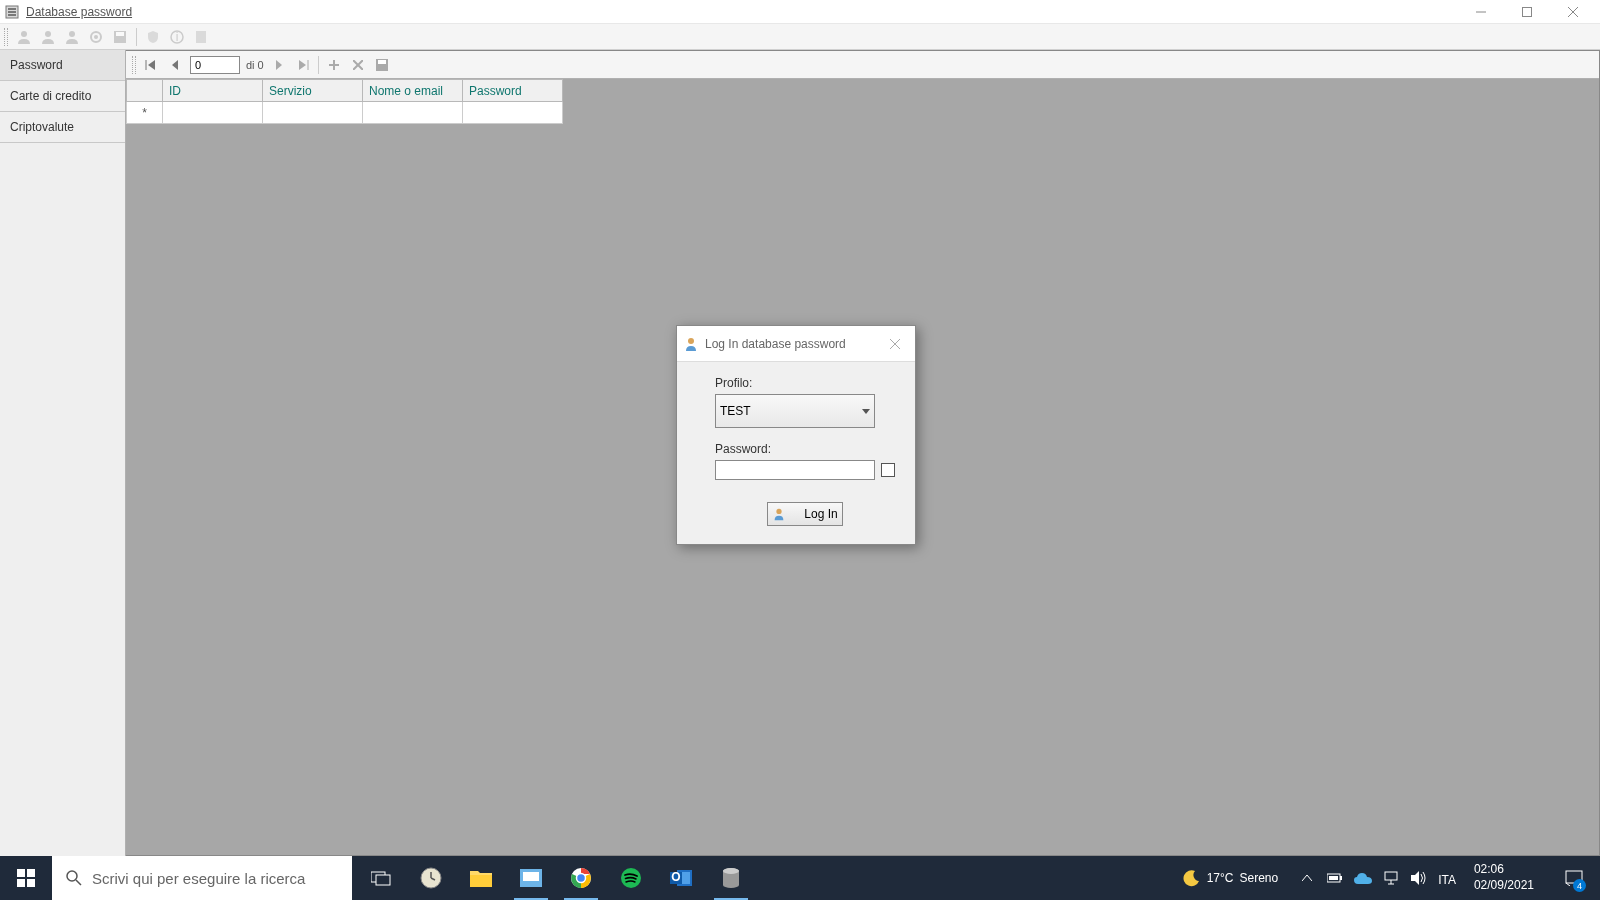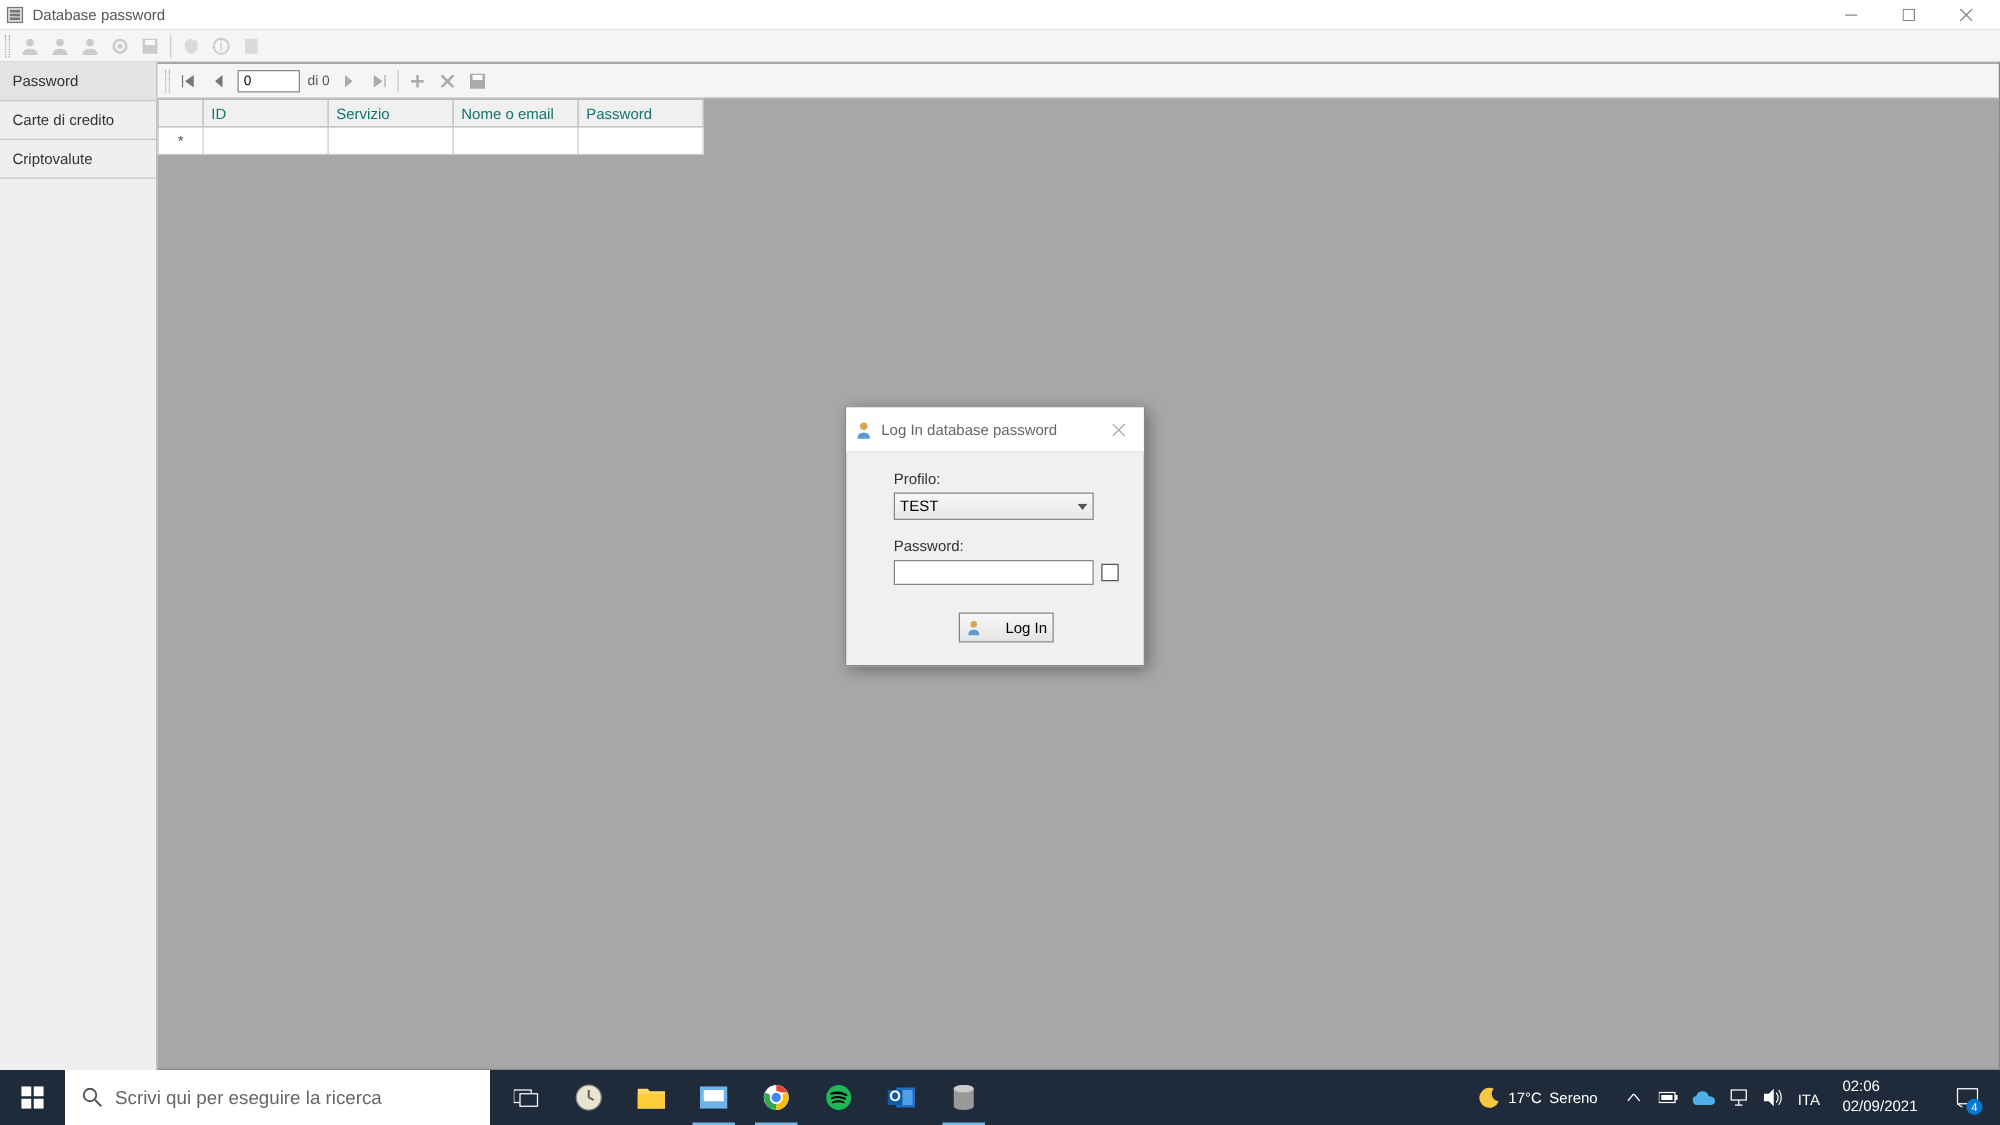--- a/index.html
+++ b/index.html
@@ -29,20 +29,21 @@
       width: 16px;
       height: 16px;
       margin-right: 6px;
       display: flex;
       align-items: center;
       justify-content: center;
     }
     .titlebar-title {
       color: #555;
       flex: 1;
+      text-decoration: underline;
     }
     .window-controls {
       display: flex;
       gap: 0;
     }
     .window-btn {
       width: 46px;
       height: 24px;
       display: flex;
       align-items: center;
@@ -229,21 +230,21 @@
     .modal-body {
       padding: 14px 20px 18px 38px;
     }
     .form-label {
       color: #333;
       margin-bottom: 4px;
       display: block;
     }
     .form-select {
       width: 160px;
-      height: 22px;
+      height: 34px;
       border: 1px solid #888;
       background: linear-gradient(#f8f8f8, #e8e8e8);
       padding: 0 4px;
       margin-bottom: 14px;
       display: flex;
       align-items: center;
       justify-content: space-between;
     }
     .form-row {
       display: flex;
@@ -288,21 +289,21 @@
       color: #fff;
     }
     .start-btn {
       width: 52px;
       height: 44px;
       display: flex;
       align-items: center;
       justify-content: center;
     }
     .search-box {
-      width: 340px;
+      width: 300px;
       height: 44px;
       background: #fff;
       display: flex;
       align-items: center;
       padding: 0 14px;
       gap: 10px;
       color: #666;
     }
     .task-icons {
       display: flex;

